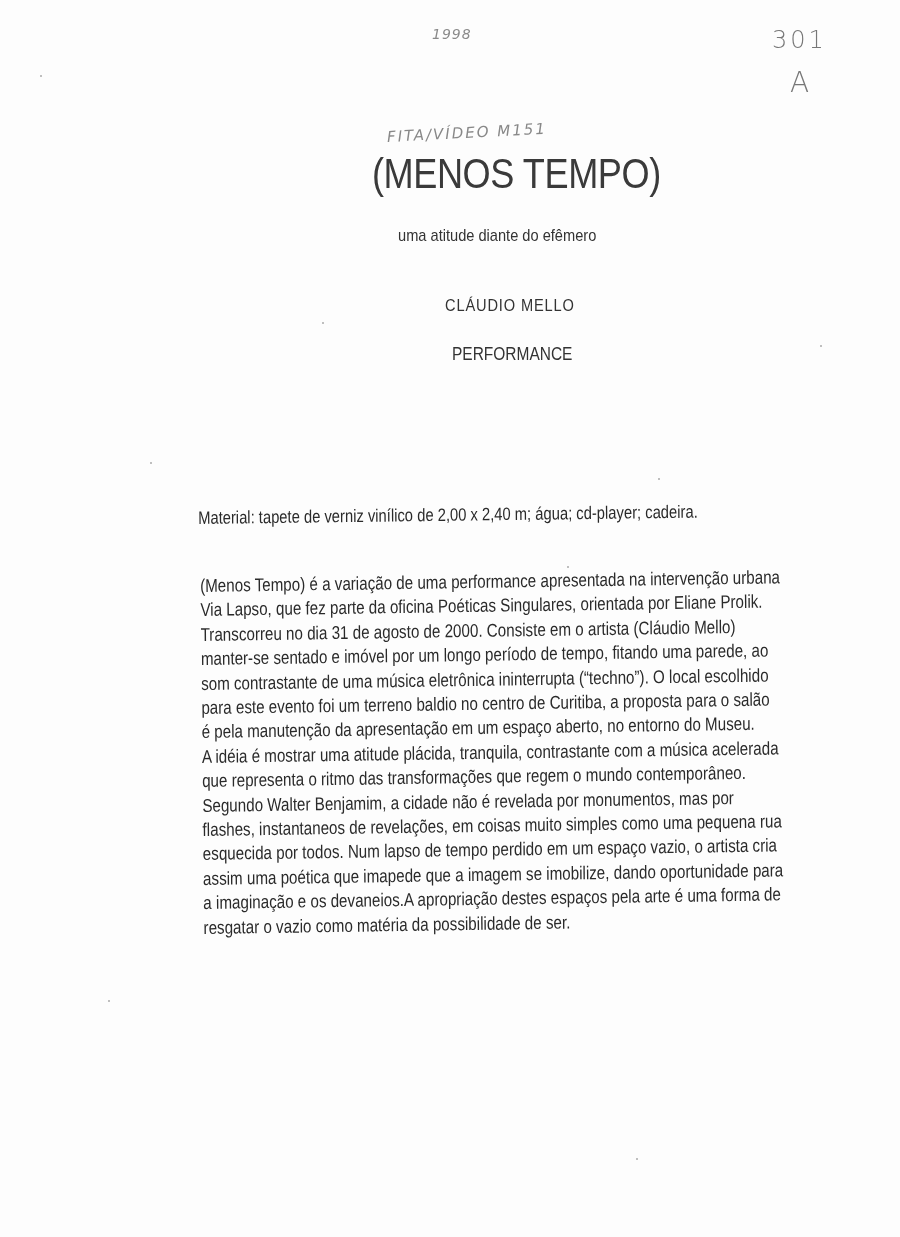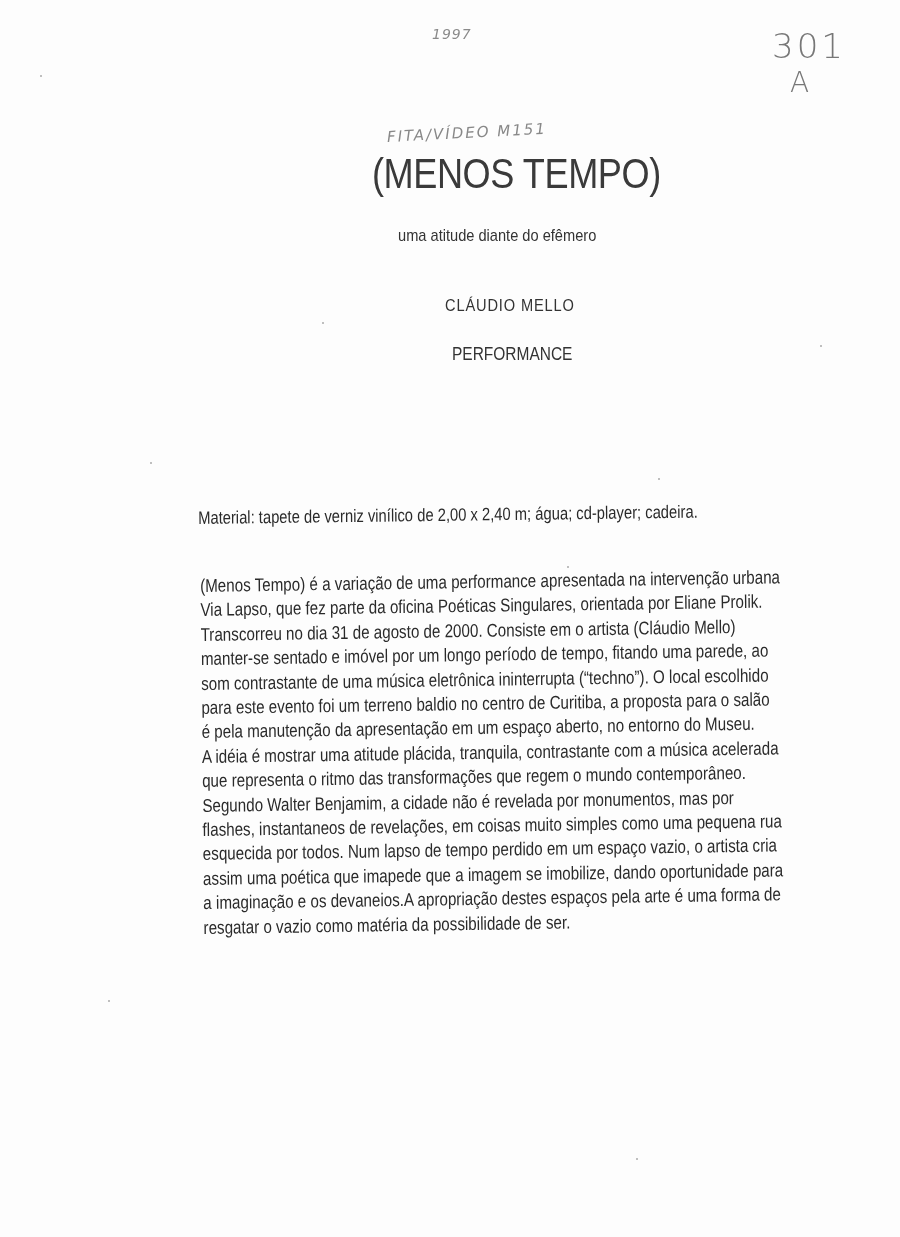--- a/index.html
+++ b/index.html
@@ -25,21 +25,21 @@
     .hand-year {
       left: 432px;
       top: 26px;
       font-size: 14px;
       letter-spacing: 1px;
       font-style: italic;
     }
     .hand-page {
       left: 772px;
       top: 26px;
-      font-size: 34px;
+      font-size: 24px;
       letter-spacing: 3px;
       color: #777;
       text-align: center;
     }
     .hand-letter {
       left: 790px;
       top: 66px;
       font-size: 28px;
       color: #777;
     }
@@ -123,21 +123,21 @@
       position: absolute;
       width: 2px;
       height: 2px;
       background: #aaa;
       border-radius: 50%;
     }
   </style>
 </head>
 <body>
 
-<div class="hand hand-year">1997</div>
+<div class="hand hand-year">1998</div>
 <div class="hand hand-page">301</div>
 <div class="hand hand-letter">A</div>
 <div class="hand hand-note">FITA/VÍDEO M151</div>
 
 <div class="title">(MENOS TEMPO)</div>
 <div class="subtitle">uma atitude diante do efêmero</div>
 <div class="author">CLÁUDIO MELLO</div>
 <div class="genre">PERFORMANCE</div>
 
 <div class="material">Material: tapete de verniz vinílico de 2,00 x 2,40 m;  água; cd-player;  cadeira.</div>

